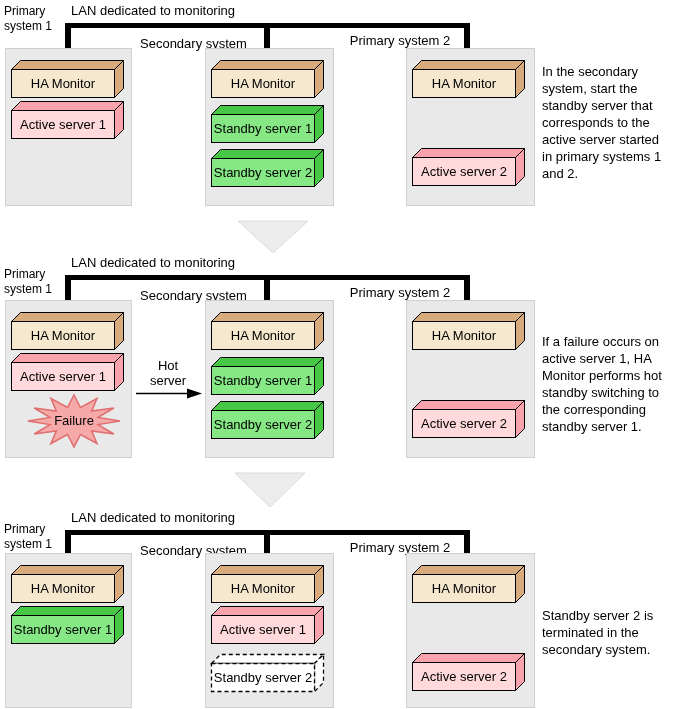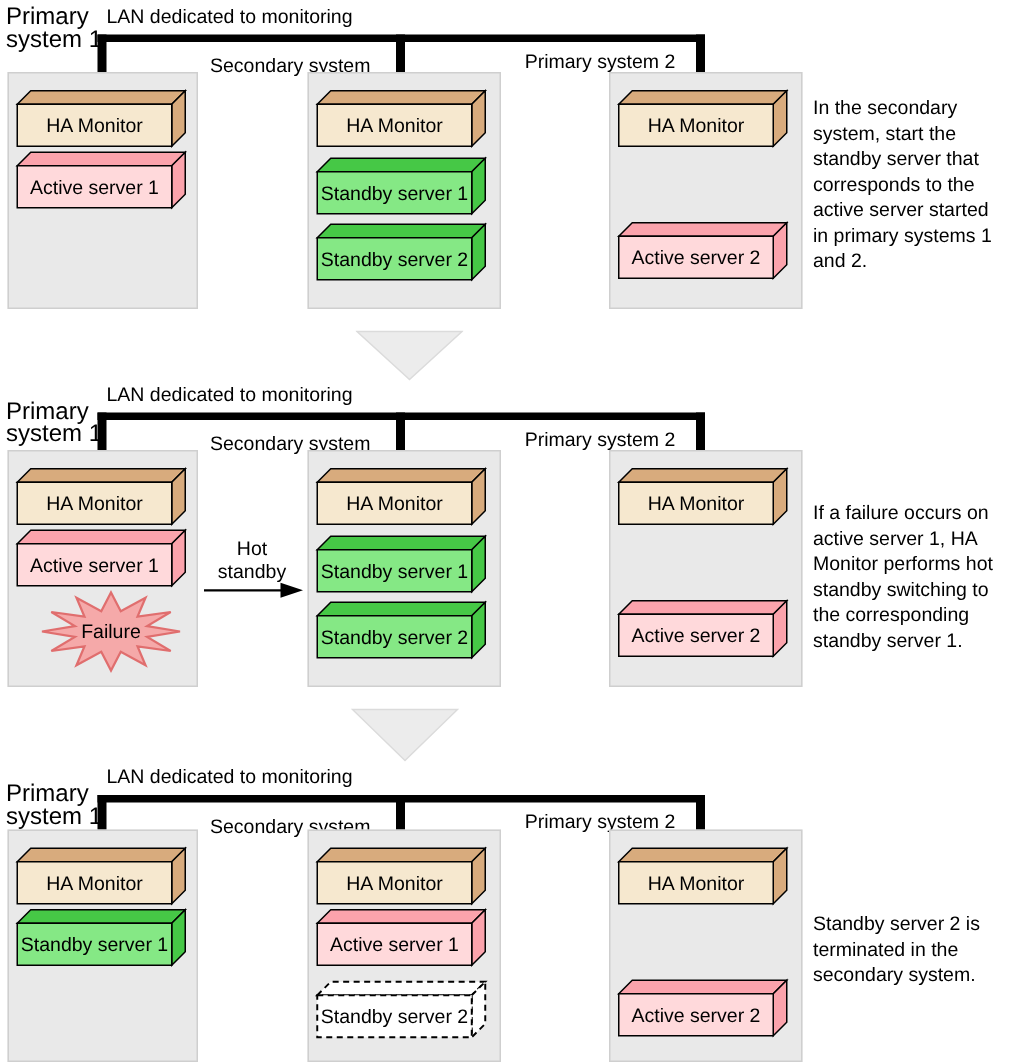--- a/index.html
+++ b/index.html
@@ -1,21 +1,21 @@
 <!DOCTYPE html>
 <html><head>
 <meta charset="utf-8">
 <style>
   html,body{margin:0;padding:0;background:#fff;}
   .canvas{position:relative;width:680px;height:709px;background:#fff;overflow:hidden;
           font-family:"Liberation Sans",sans-serif;color:#000;}
   .stage{position:absolute;left:0;width:680px;}
   .panel{position:absolute;background:#e9e9e9;border:1px solid #cfcfcf;}
   .lan-label{position:absolute;left:71px;top:3px;font-size:13px;white-space:nowrap;}
-  .syslabel{position:absolute;left:4px;font-size:16px;line-height:15px;white-space:pre-line;}
+  .syslabel{position:absolute;left:4px;font-size:12px;line-height:15px;white-space:pre-line;}
   .sec-label{position:absolute;left:140px;width:120px;top:36px;font-size:13px;white-space:nowrap;}
   .p2-label{position:absolute;left:340px;width:120px;top:33px;font-size:13px;text-align:center;white-space:nowrap;}
   .lan-h{position:absolute;left:65px;top:23px;width:405px;height:5px;background:#000;}
   .lan-v{position:absolute;top:23px;width:6px;height:27px;background:#000;}
   .annot{position:absolute;left:542px;width:142px;font-size:13px;line-height:17px;white-space:pre-line;}
   .b3d{position:absolute;overflow:visible;}
   .b3d rect,.b3d polygon{stroke:#000;stroke-width:1;}
   .b3d text{font-family:"Liberation Sans",sans-serif;font-size:13px;fill:#000;text-anchor:middle;}
   .beige .front{fill:#f6e8cf}.beige .topf,.beige .sidef{fill:#d8ab7d}
   .pink .front{fill:#ffd9db}.pink .topf,.pink .sidef{fill:#fba3ac}
@@ -132,21 +132,21 @@
         <rect class="front" x="0.5" y="9.5" width="103" height="28"></rect>
       <text x="52" y="28">Active server 1</text>
     </svg>
 
     <svg class="star-svg" width="100" height="58">
       <polygon points="50,3 56.5,15.5 73,6.5 67.7,19.1 89.8,16 74.1,25.4 96,29 74.1,32.6 89.8,42 67.7,38.9 73,51.5 56.5,42.5 50,55 43.5,42.5 27,51.5 32.3,38.9 10.2,42 25.9,32.6 4,29 25.9,25.4 10.2,16 32.3,19.1 27,6.5 43.5,15.5" fill="#f5a9a9" stroke="#e06e6e" stroke-width="1.5" stroke-linejoin="miter"></polygon>
       <text x="50" y="33">Failure</text>
     </svg>
 
     <div class="hotstandby">Hot
-standby</div>
+server</div>
     <svg style="position:absolute;left:135px;top:134px;" width="70" height="15">
       <line x1="1" y1="7.5" x2="53" y2="7.5" stroke="#000" stroke-width="1.5"></line>
       <polygon points="52,2.5 67,7.5 52,12.5" fill="#000"></polygon>
     </svg>
 
     <svg class="b3d beige" style="left:211px;top:60px;" width="115" height="40">
       <polygon class="topf" points="0.5,9.5 9.5,0.5 112.5,0.5 103.5,9.5"></polygon>
         <polygon class="sidef" points="103.5,9.5 112.5,0.5 112.5,28.5 103.5,37.5"></polygon>
         <rect class="front" x="0.5" y="9.5" width="103" height="28"></rect>
       <text x="52" y="28">HA Monitor</text>

